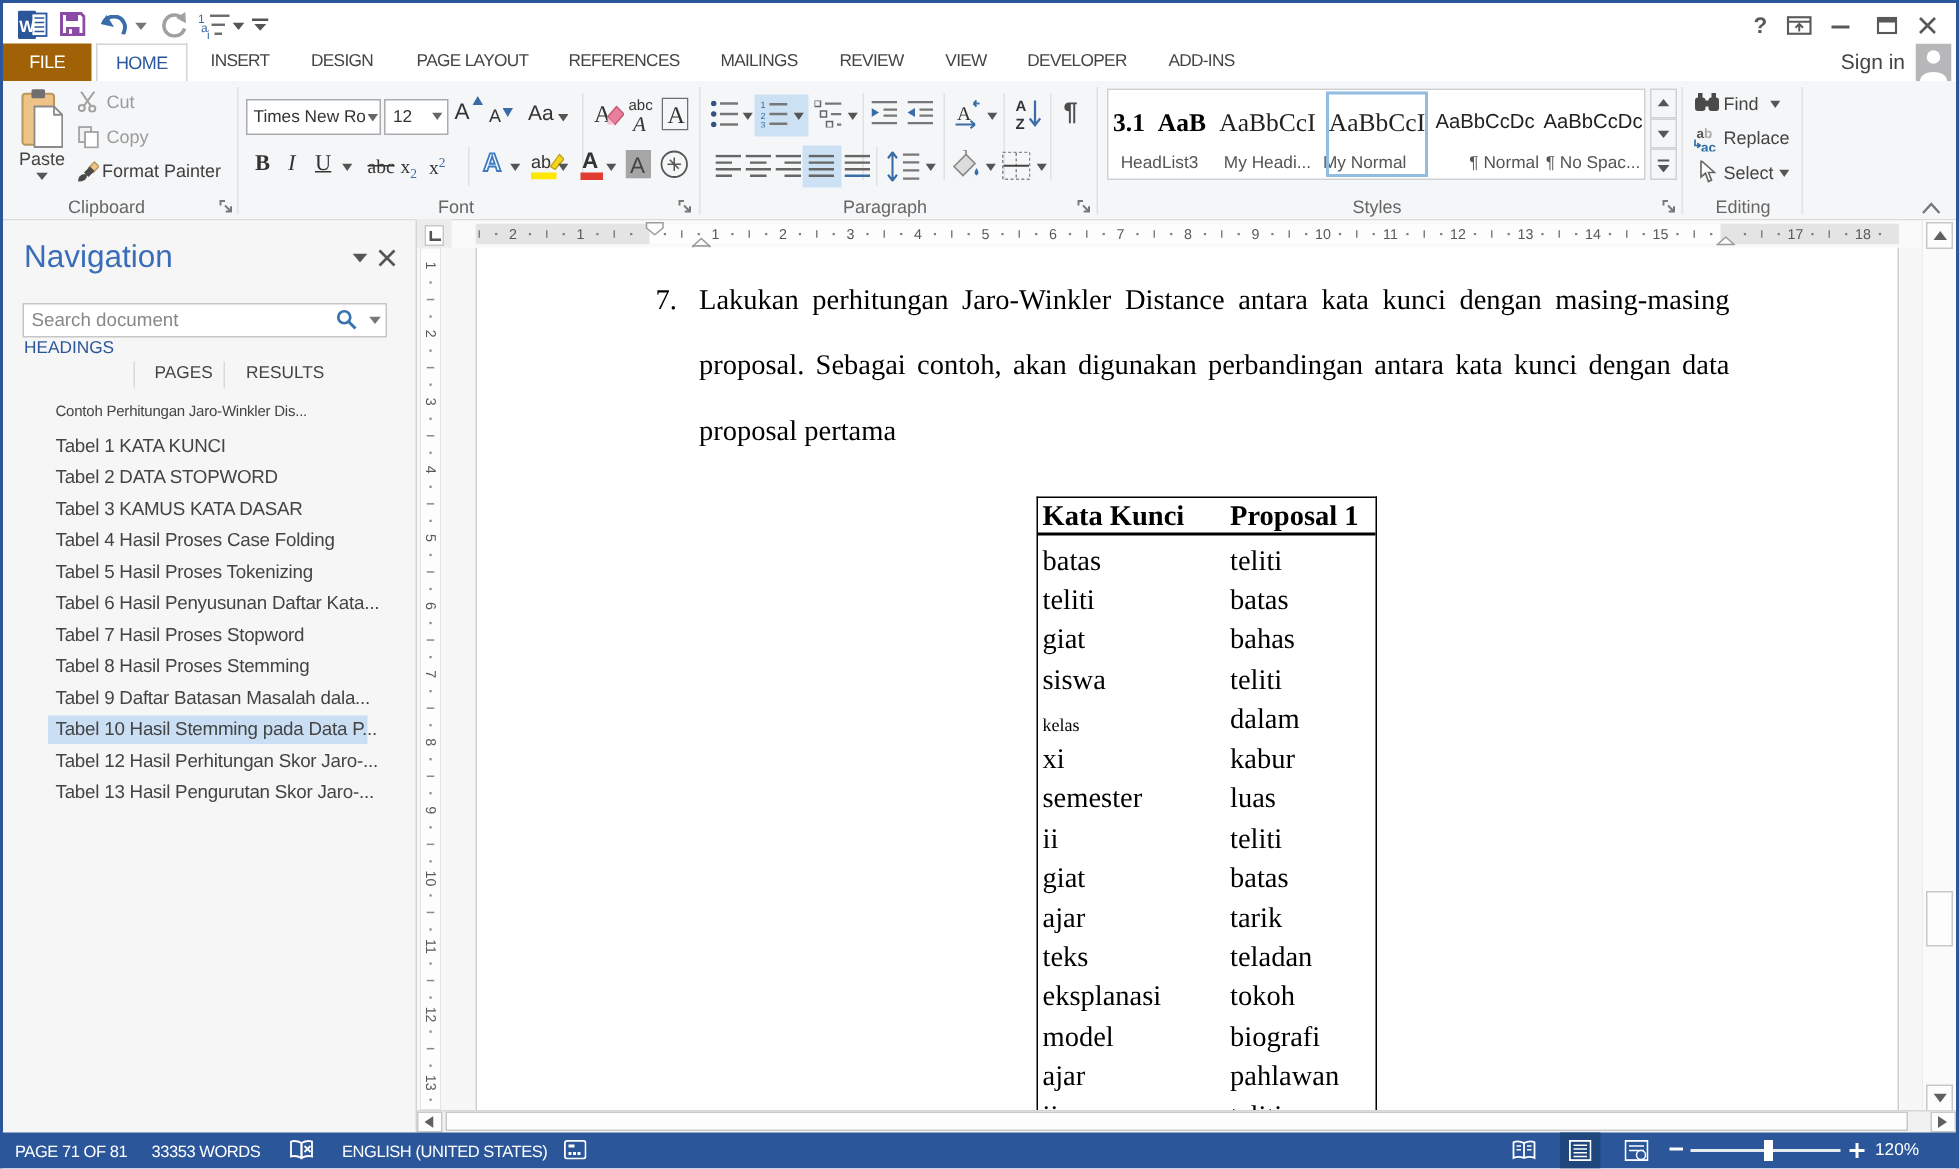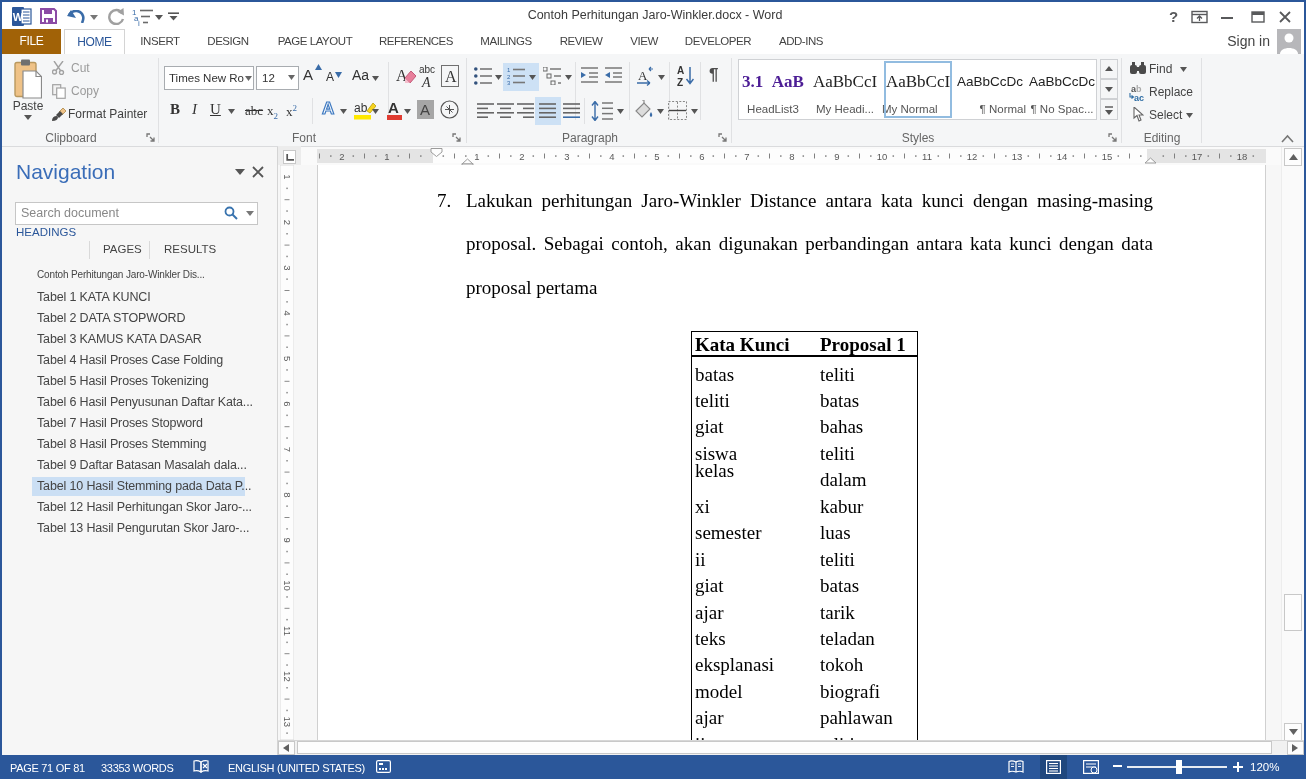--- a/index.html
+++ b/index.html
@@ -48,21 +48,20 @@
 <line x1="9" y1="8.5" x2="18" y2="8.5" stroke="#6a6a6a" stroke-width="1.6"></line>
 <line x1="11" y1="14.5" x2="16" y2="14.5" stroke="#6a6a6a" stroke-width="1.6"></line>
 </svg>
     <svg class="a" style="left:153px;top:13px" width="8" height="5">
       <path d="M0 0 L8 0 L4 5 Z" fill="#555"></path>
     </svg>
     <svg class="a" style="left:166px;top:10px" width="11" height="10" viewBox="0 0 11 10">
 <line x1="0" y1="1.2" x2="11" y2="1.2" stroke="#555" stroke-width="1.6"></line>
 <path d="M1.5 4 L9.5 4 L5.5 8.5 Z" fill="#555"></path>
 </svg>
-    <div class="a" style="left:400px;top:6px;width:506px;text-align:center;font-size:12.5px;color:#3b3b3b">Contoh Perhitungan Jaro-Winkler.docx - Word</div>
     <svg class="a" style="left:1160px;top:7px" width="140" height="16" viewBox="0 0 140 16">
 <text x="7" y="13" font-size="15" font-weight="bold" fill="#58595b" font-family="Liberation Sans">?</text>
 <rect x="30" y="2.5" width="15" height="11" fill="none" stroke="#58595b" stroke-width="1.4"></rect>
 <line x1="30" y1="5.5" x2="45" y2="5.5" stroke="#58595b" stroke-width="1.4"></line>
 <path d="M37.5 12 L37.5 7.5 M35 9.5 L37.5 7 L40 9.5" fill="none" stroke="#58595b" stroke-width="1.3"></path>
 <line x1="59" y1="9" x2="71" y2="9" stroke="#58595b" stroke-width="2"></line>
 <rect x="90" y="3" width="12" height="10" fill="none" stroke="#58595b" stroke-width="1.4"></rect>
 <rect x="90" y="3" width="12" height="3" fill="#58595b"></rect>
 <path d="M118 3 L128 13 M128 3 L118 13" stroke="#58595b" stroke-width="1.8"></path>
 </svg>
@@ -334,21 +333,21 @@
 <g stroke="#888" stroke-width="1" stroke-dasharray="2 1.6">
 <rect x="0.5" y="0.5" width="18" height="18" fill="none"></rect>
 </g>
 <line x1="9.5" y1="1" x2="9.5" y2="18" stroke="#888" stroke-width="1" stroke-dasharray="2 1.6"></line>
 <line x1="1" y1="9.5" x2="18" y2="9.5" stroke="#444" stroke-width="1.4"></line>
 </svg>
 <svg class="a" style="left:691px;top:109px" width="7" height="5">
     <path d="M0 0 L7 0 L3.5 5 Z" fill="#555"></path>
   </svg>
 <div class="a" style="left:738px;top:59px;width:359px;height:61px;background:#fff;border:1px solid #cfd1d4"></div>
-<div class="a" style="left:737px;top:72px;width:72px;text-align:center;color:#4c1d95;white-space:nowrap"><span class="ser" style="font-weight:bold;font-size:17px">3.1&nbsp;&nbsp;AaB</span></div>
+<div class="a" style="left:737px;top:72px;width:72px;text-align:center;color:#000000;white-space:nowrap"><span class="ser" style="font-weight:bold;font-size:17px">3.1&nbsp;&nbsp;AaB</span></div>
 <div class="a" style="left:737px;top:103px;width:72px;text-align:center;font-size:11.5px;color:#555;white-space:nowrap">HeadList3</div>
 <div class="a" style="left:809px;top:72px;width:72px;text-align:center;color:#222;white-space:nowrap"><span class="ser" style="font-size:17px">AaBbCcI</span></div>
 <div class="a" style="left:809px;top:103px;width:72px;text-align:center;font-size:11.5px;color:#555;white-space:nowrap">My Headi...</div>
 <div class="a" style="left:882px;top:72px;width:72px;text-align:center;color:#222;white-space:nowrap"><span class="ser" style="font-size:17px">AaBbCcI</span></div>
 <div class="a" style="left:882px;top:103px;width:72px;text-align:left;font-size:11.5px;color:#555;white-space:nowrap">My Normal</div>
 <div class="a" style="left:954px;top:72px;width:72px;text-align:center;color:#222;white-space:nowrap"><span style="font-size:13.5px">AaBbCcDc</span></div>
 <div class="a" style="left:954px;top:103px;width:72px;text-align:right;font-size:11.5px;color:#555;white-space:nowrap">¶ Normal</div>
 <div class="a" style="left:1026px;top:72px;width:72px;text-align:center;color:#222;white-space:nowrap"><span style="font-size:13.5px">AaBbCcDc</span></div>
 <div class="a" style="left:1026px;top:103px;width:72px;text-align:center;font-size:11.5px;color:#555;white-space:nowrap">¶ No Spac...</div>
 <div class="a" style="left:884px;top:61px;width:68px;height:57px;border:2px solid #92bce0"></div>
@@ -595,21 +594,21 @@
       <span class="a" style="left:128px;top:2px;font-size:19px;font-weight:bold">Proposal 1</span>
     </div>
     <div class="a ser" style="left:3px;top:31.5px;font-size:19px">batas</div>
     <div class="a ser" style="left:128px;top:31.5px;font-size:19px">teliti</div>
     <div class="a ser" style="left:3px;top:58.0px;font-size:19px">teliti</div>
     <div class="a ser" style="left:128px;top:58.0px;font-size:19px">batas</div>
     <div class="a ser" style="left:3px;top:84.4px;font-size:19px">giat</div>
     <div class="a ser" style="left:128px;top:84.4px;font-size:19px">bahas</div>
     <div class="a ser" style="left:3px;top:110.8px;font-size:19px">siswa</div>
     <div class="a ser" style="left:128px;top:110.8px;font-size:19px">teliti</div>
-    <div class="a ser" style="left:3px;top:128px;font-size:19px">kelas</div>
+    <div class="a ser" style="left:3px;top:144px;font-size:12px">kelas</div>
     <div class="a ser" style="left:128px;top:137.3px;font-size:19px">dalam</div>
     <div class="a ser" style="left:3px;top:163.8px;font-size:19px">xi</div>
     <div class="a ser" style="left:128px;top:163.8px;font-size:19px">kabur</div>
     <div class="a ser" style="left:3px;top:190.2px;font-size:19px">semester</div>
     <div class="a ser" style="left:128px;top:190.2px;font-size:19px">luas</div>
     <div class="a ser" style="left:3px;top:216.7px;font-size:19px">ii</div>
     <div class="a ser" style="left:128px;top:216.7px;font-size:19px">teliti</div>
     <div class="a ser" style="left:3px;top:243.1px;font-size:19px">giat</div>
     <div class="a ser" style="left:128px;top:243.1px;font-size:19px">batas</div>
     <div class="a ser" style="left:3px;top:269.5px;font-size:19px">ajar</div>

